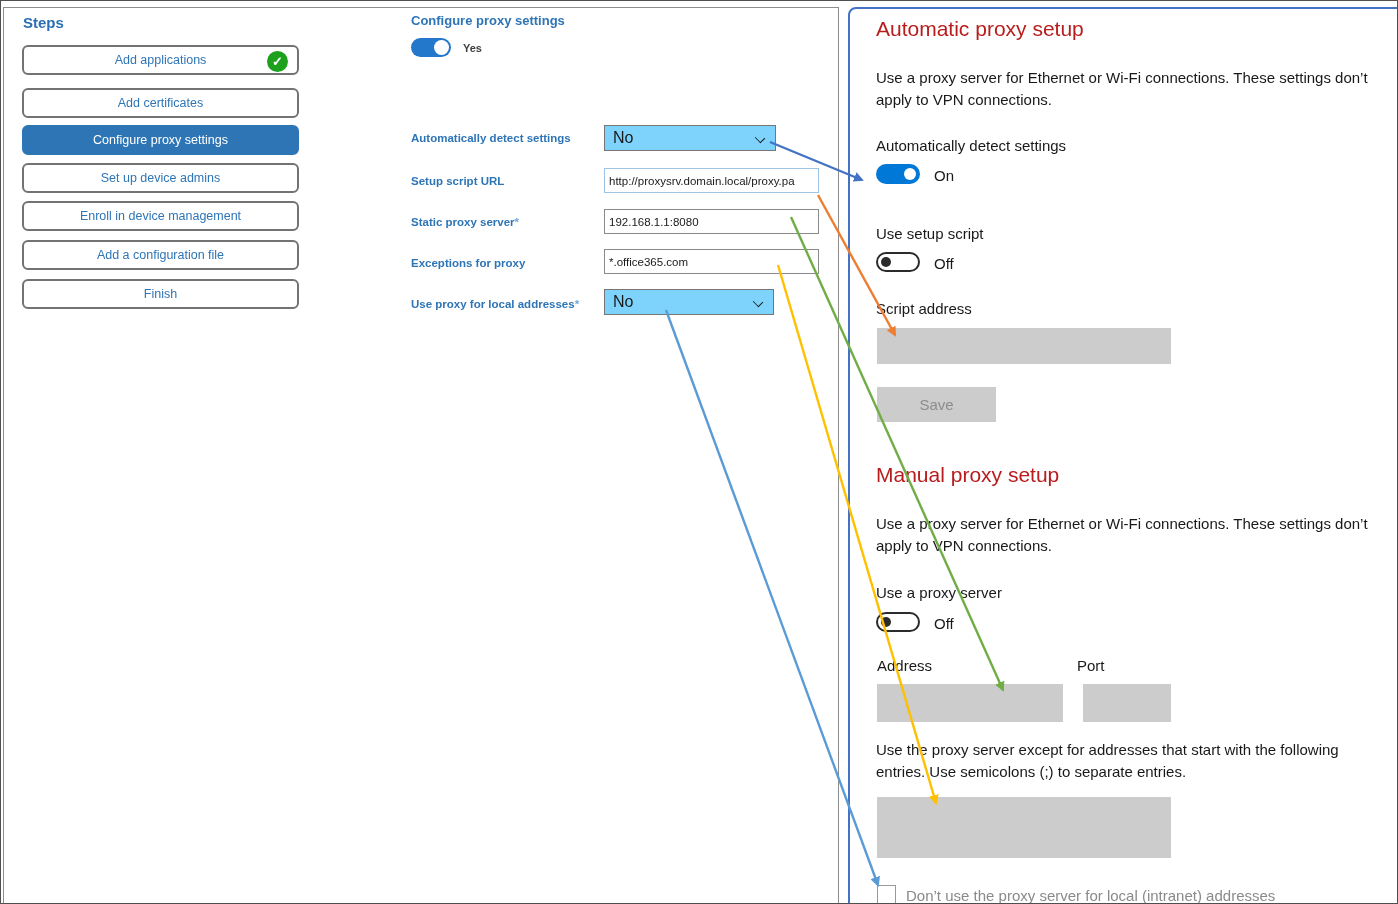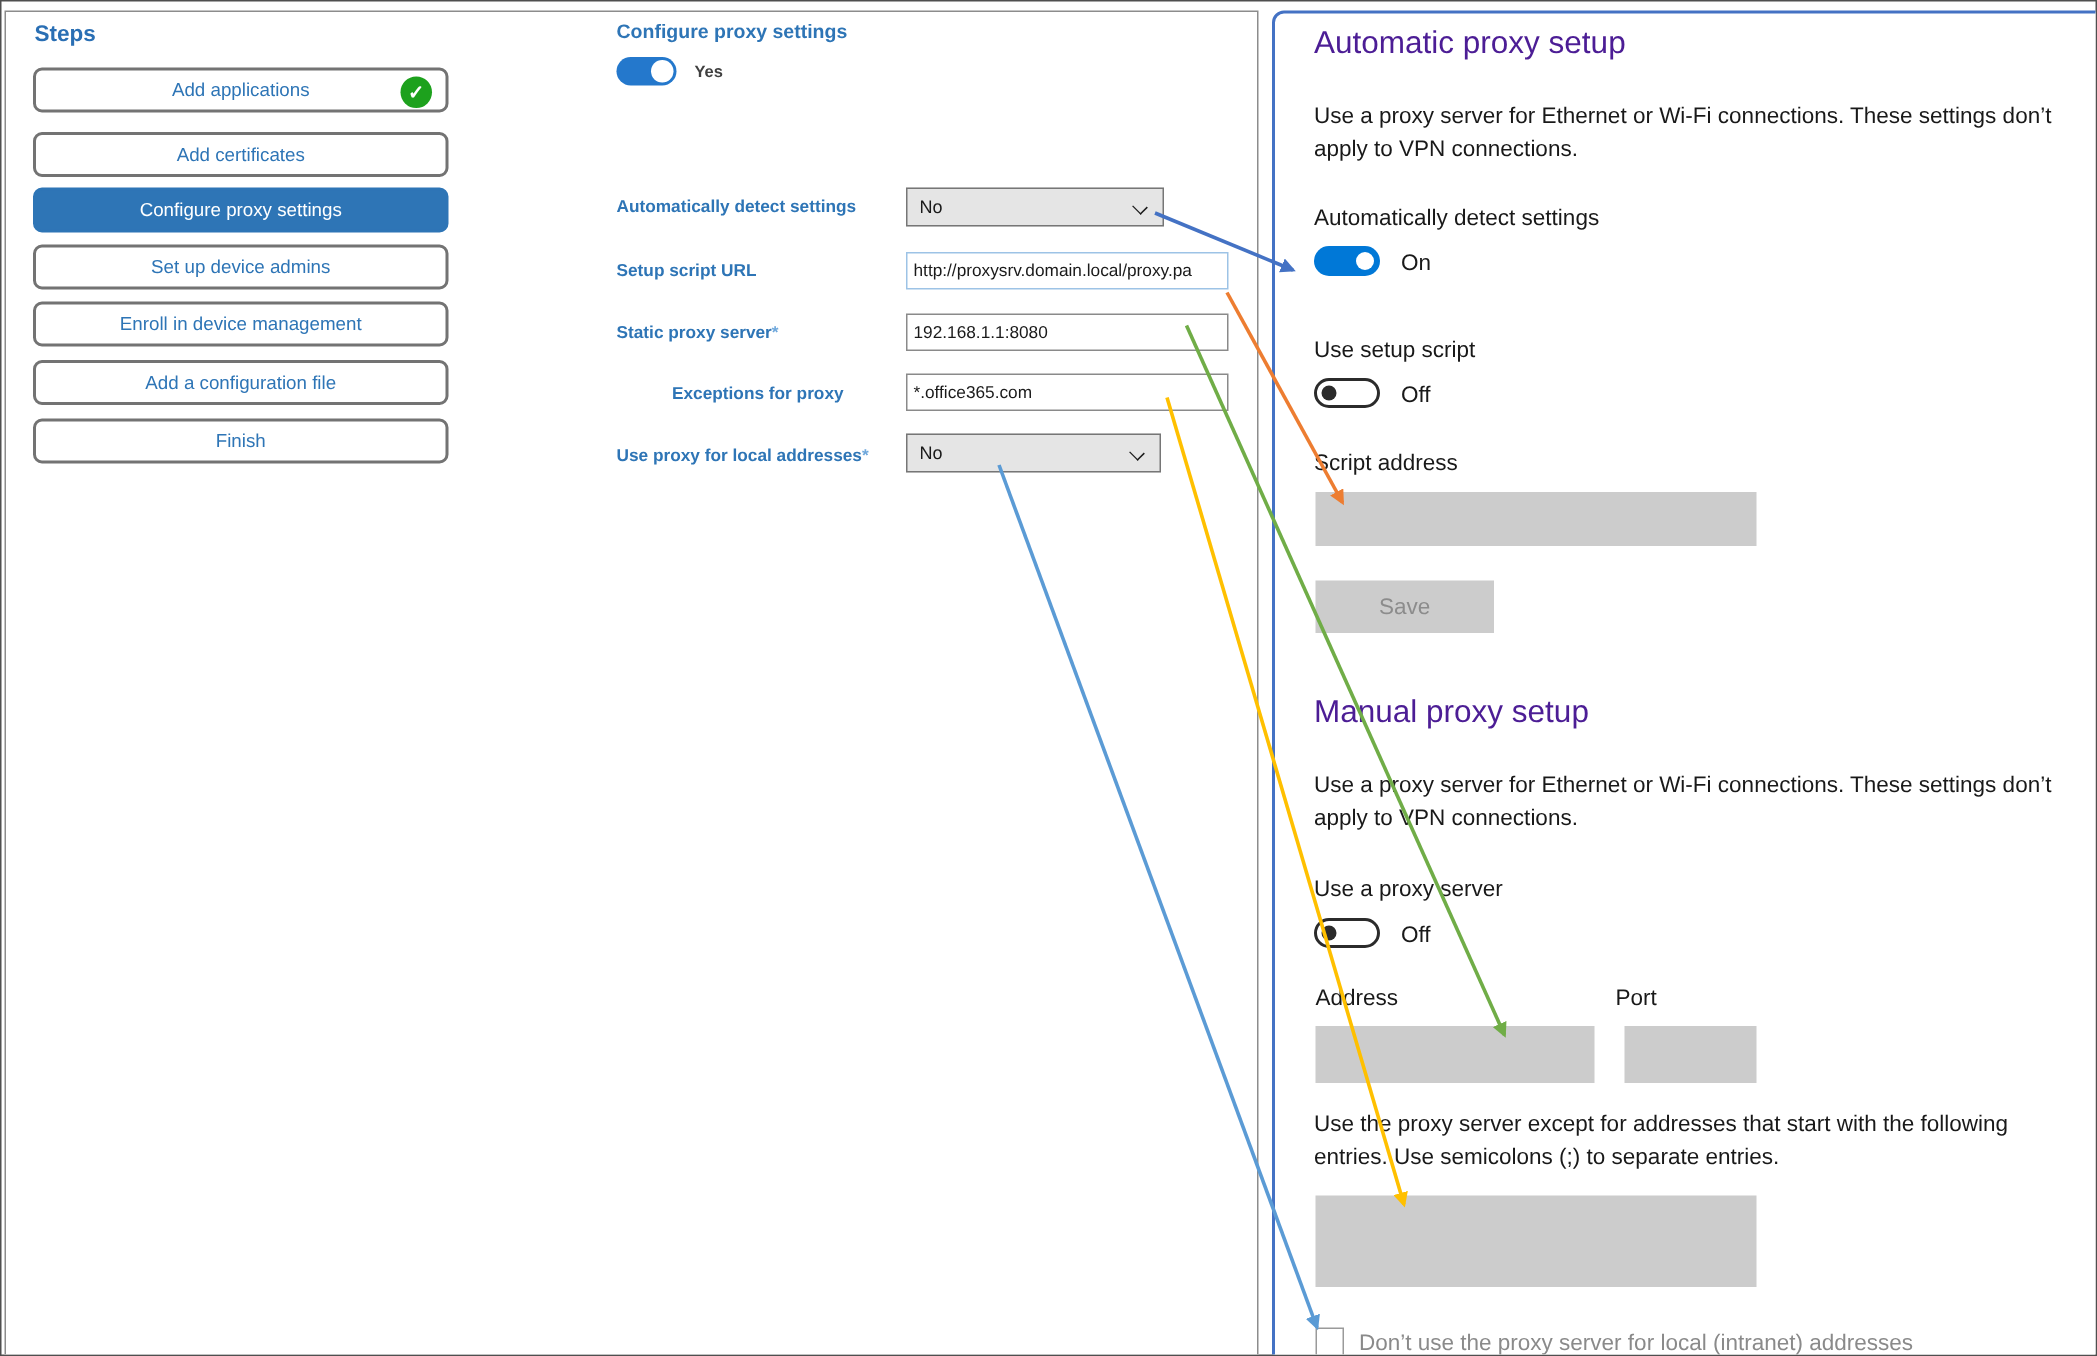--- a/index.html
+++ b/index.html
@@ -37,40 +37,40 @@
   }
   .toggle-yes .knob {
     position:absolute; right:2px; top:2px; width:15px; height:15px; border-radius:50%; background:#fff;
   }
   .toggle-yes-label { position:absolute; left:462px; top:41px; font-size:11px; font-weight:bold; color:#404040; }
   .field-label {
     position:absolute; left:410px; width:185px; font-size:11.5px; font-weight:bold; color:#2e75b6;
   }
   .field-label .req { color:#6fa8dc; }
   .combo {
-    position:absolute; left:603px; height:26px; border:1px solid #767676; background:#e5e5e5;
-    font-size:12px; color:#1a1a1a; display:flex; align-items:center; padding-left:8px; cursor:pointer;
+    position:absolute; left:603px; height:26px; border:1px solid #767676; background:#7dd3fc;
+    font-size:16px; color:#1a1a1a; display:flex; align-items:center; padding-left:8px; cursor:pointer;
   }
   .chev {
     position:absolute; right:11px; top:8px; width:8px; height:8px;
     border-right:1.7px solid #1a1a1a; border-bottom:1.7px solid #1a1a1a;
     transform:rotate(45deg) scaleY(0.85);
   }
   .txt-input {
     position:absolute; left:603px; width:215px; height:25px; border:1px solid #8a8a8a; background:#fff;
     font-size:11.5px; color:#1a1a1a; display:flex; align-items:center; padding:0 4px;
     white-space:nowrap; overflow:hidden;
   }
   .txt-input.focus-border { border-color:#9dc3e6; }
   
   #settings-panel {
     position:absolute; left:847px; top:6px; width:580px; height:920px;
     border:2px solid #4472c4; border-radius:8px; background:#fff;
   }
-  .h-settings { position:absolute; font-size:21px; font-weight:400; color:#4c1d95; }
+  .h-settings { position:absolute; font-size:21px; font-weight:400; color:#b91c1c; }
   .p-settings { position:absolute; font-size:15px; line-height:22px; color:#191919; }
   .lbl-settings { position:absolute; font-size:15px; color:#191919; }
   .toggle-on {
     position:absolute; width:44px; height:20px; border-radius:10px; background:#0078d7; cursor:pointer;
   }
   .toggle-on .knob { position:absolute; right:4px; top:4px; width:12px; height:12px; border-radius:50%; background:#fff; }
   .toggle-off {
     position:absolute; width:44px; height:20px; border-radius:10px; background:#fff;
     border:2px solid #2b2b2b; cursor:pointer;
   }
@@ -141,21 +141,21 @@
     <span>http://proxysrv.domain.local/proxy.pa</span>
   </div>
 
   <div class="field-label" style="top:215px;">
     <span>Static proxy server</span><span class="req">*</span>
   </div>
   <div class="txt-input" style="top:208px;">
     <span>192.168.1.1:8080</span>
   </div>
 
-  <div class="field-label" style="top:256px;margin-left:37px;">
+  <div class="field-label" style="top:256px;">
     <span>Exceptions for proxy</span><span class="req"></span>
   </div>
   <div class="txt-input" style="top:248px;">
     <span>*.office365.com</span>
   </div>
 
   <div class="field-label" style="top:297px;">
     <span>Use proxy for local addresses</span><span class="req">*</span>
   </div>
   <div class="combo" style="top:288px; width:170px;">

